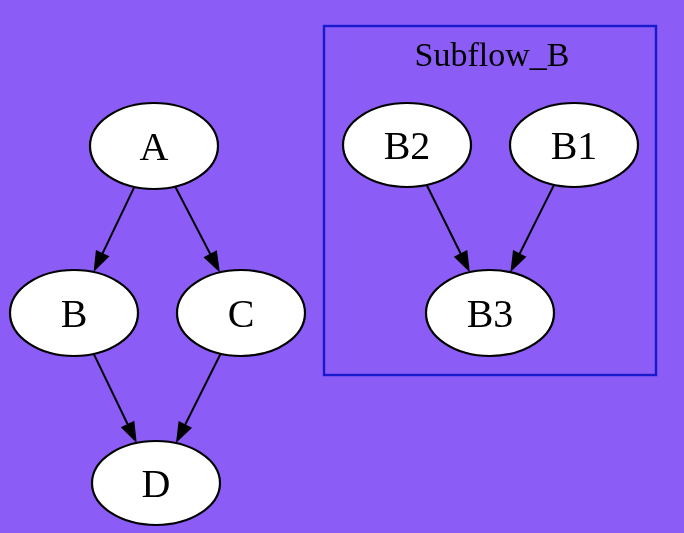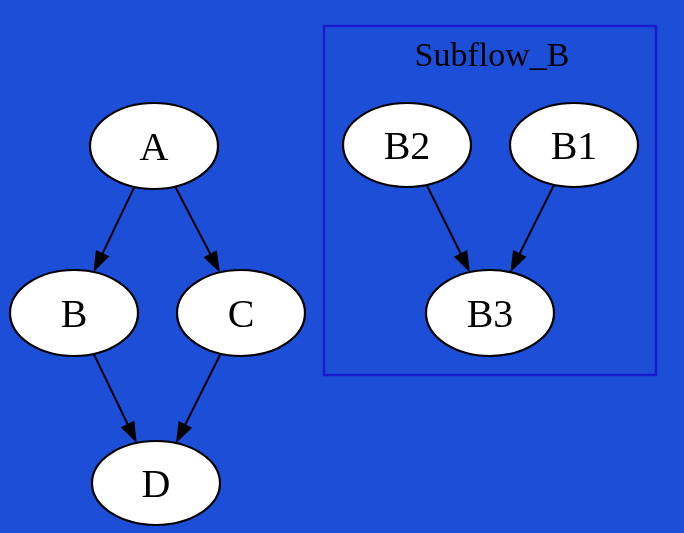--- a/index.html
+++ b/index.html
@@ -4,21 +4,21 @@
 <style>
   html, body {
     margin: 0;
     padding: 0;
     background: #ffffff;
   }
   .canvas {
     position: relative;
     width: 684px;
     height: 533px;
-    background: #1d4ed8;
+    background: #8b5cf6;
     overflow: hidden;
   }
   svg {
     display: block;
   }
   .node-label {
     font-family: "Liberation Serif", "DejaVu Serif", serif;
     font-size: 40px;
     fill: #000000;
   }

